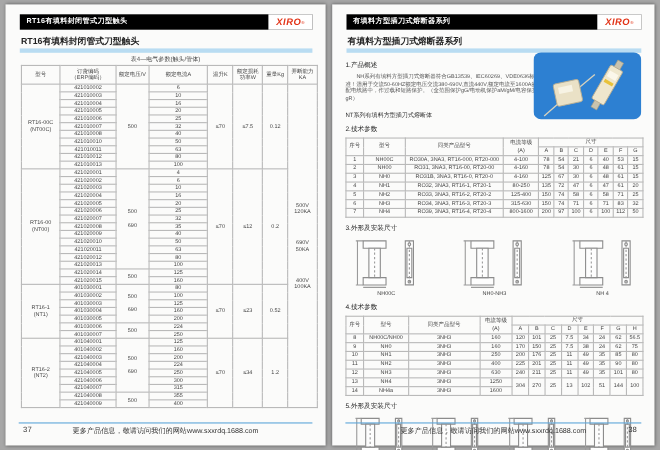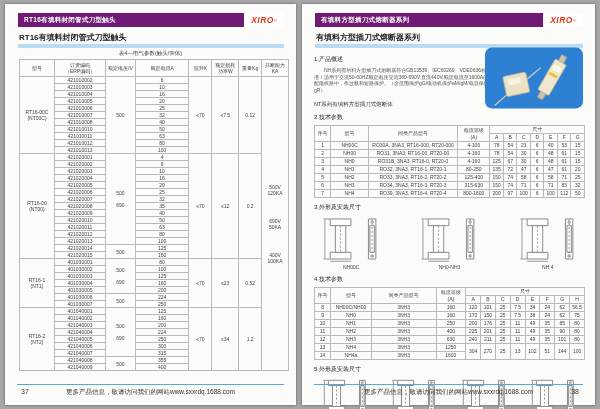--- a/index.html
+++ b/index.html
@@ -3,21 +3,21 @@
 <meta charset="utf-8">
 <style>
   html,body{margin:0;padding:0;width:600px;height:409px;overflow:hidden;
     background:#a7a7a7;font-family:"Liberation Sans","DejaVu Sans",sans-serif;color:#333;}
   .canvas{position:relative;width:600px;height:409px;}
   .page{position:absolute;top:4px;height:401px;background:#fbfbfa;box-shadow:0 0 3px rgba(0,0,0,.45);}
   #left-page{left:5px;width:291px;}
   #right-page{left:302px;width:293px;}
 
   
-  .topbar{position:absolute;top:9px;left:13px;right:12px;height:14px;background:#701a75;display:flex;align-items:stretch;}
+  .topbar{position:absolute;top:9px;left:13px;right:12px;height:14px;background:#000000;display:flex;align-items:stretch;}
   .topbar-title{flex:1;color:#fff;font-size:6.5px;line-height:14px;padding-left:6px;font-weight:bold;letter-spacing:.3px;}
   .logo{width:40px;background:#fff;display:flex;align-items:center;justify-content:center;}
   .logo b{color:#e23317;font-size:8.5px;letter-spacing:.5px;font-style:italic;}
   .logo sup{color:#e23317;font-size:4px;}
   .page-title{position:absolute;top:28px;left:14px;font-size:8px;font-weight:bold;color:#222;}
   .title-underline{position:absolute;top:40px;left:13px;right:12px;height:4px;background:#b9dcf2;}
 
   
   .table-title{position:absolute;top:46px;left:0;right:0;text-align:center;font-size:5.5px;color:#444;}
   table{border-collapse:collapse;table-layout:fixed;}

